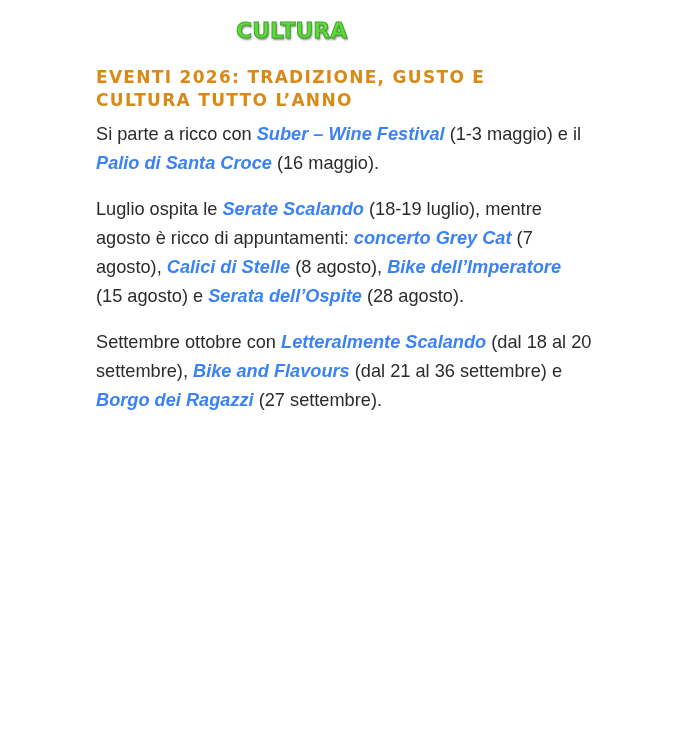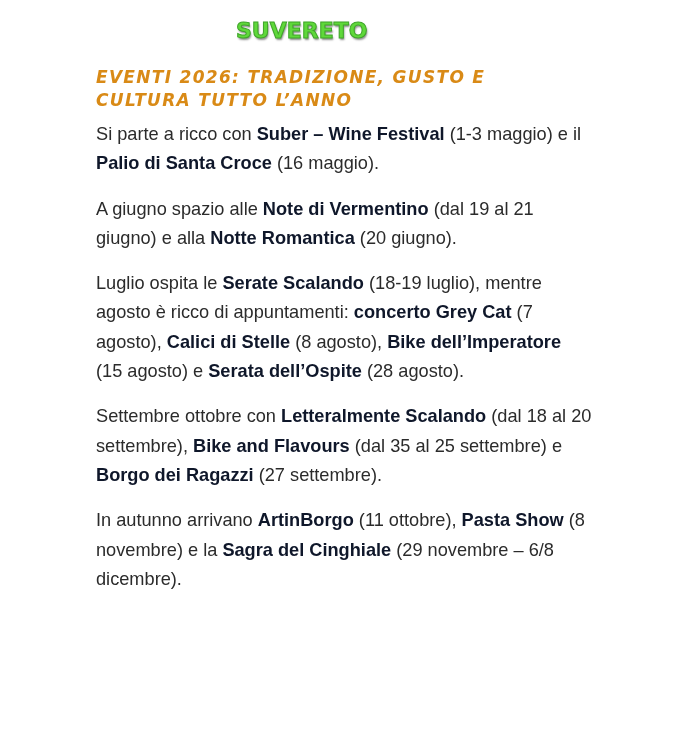--- a/index.html
+++ b/index.html
@@ -38,56 +38,50 @@
     }
     .heading {
       margin: 0 8px 8px 0;
       color: #d98a16;
       font-family: "DejaVu Sans", "Liberation Sans", sans-serif;
       font-weight: bold;
       font-size: 17px;
       line-height: 23px;
       letter-spacing: 1.3px;
       text-transform: uppercase;
-      font-style: italic;
     }
     .para {
       margin: 0 0 16px 0;
       color: #2b2b2b;
       font-family: "Liberation Sans", "DejaVu Sans", sans-serif;
       font-size: 18.2px;
       line-height: 29.3px;
       font-weight: normal;
     }
     .para b {
       font-weight: bold;
-      color: #0f172a;
+      color: #3b82f6;
+      font-style: italic;
     }
   </style>
 </head>
 <body>
 
-<div class="logo">SUVERETO</div>
+<div class="logo">CULTURA</div>
 
 <div class="content">
   <h2 class="heading">EVENTI 2026: TRADIZIONE, GUSTO E CULTURA TUTTO L’ANNO</h2>
 
   <p class="para">
     <span>Si parte a ricco con </span><b>Suber – Wine Festival</b><span> (1-3 maggio) e il </span><b>Palio di Santa Croce</b><span> (16 maggio).</span>
   </p>
 
-  <p class="para">
-    <span>A giugno spazio alle </span><b>Note di Vermentino</b><span> (dal 19 al 21 giugno) e alla </span><b>Notte Romantica</b><span> (20 giugno).</span>
-  </p>
 
   <p class="para">
     <span>Luglio ospita le </span><b>Serate Scalando</b><span> (18-19 luglio), mentre agosto è ricco di appuntamenti: </span><b>concerto Grey Cat</b><span> (7 agosto), </span><b>Calici di Stelle</b><span> (8 agosto), </span><b>Bike dell’Imperatore</b><span> (15 agosto) e </span><b>Serata dell’Ospite</b><span> (28 agosto).</span>
   </p>
 
   <p class="para">
-    <span>Settembre ottobre con </span><b>Letteralmente Scalando</b><span> (dal 18 al 20 settembre), </span><b>Bike and Flavours</b><span> (dal 35 al 25 settembre) e </span><b>Borgo dei Ragazzi</b><span> (27 settembre).</span>
+    <span>Settembre ottobre con </span><b>Letteralmente Scalando</b><span> (dal 18 al 20 settembre), </span><b>Bike and Flavours</b><span> (dal 21 al 36 settembre) e </span><b>Borgo dei Ragazzi</b><span> (27 settembre).</span>
   </p>
 
-  <p class="para">
-    <span>In autunno arrivano </span><b>ArtinBorgo</b><span> (11 ottobre), </span><b>Pasta Show</b><span> (8 novembre) e la </span><b>Sagra del Cinghiale</b><span> (29 novembre – 6/8 dicembre).</span>
-  </p>
 
 </div>
 
 </body></html>

